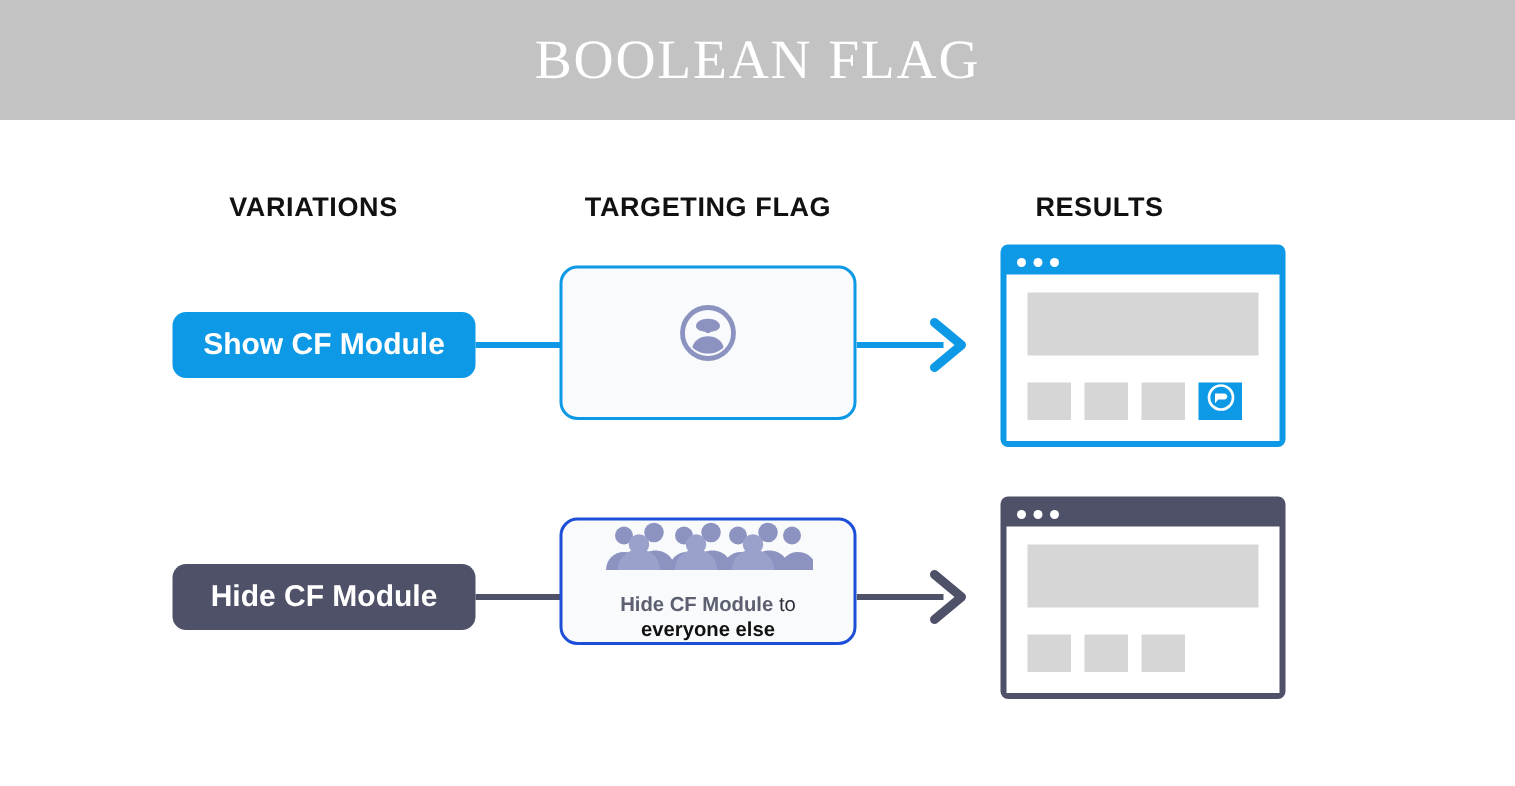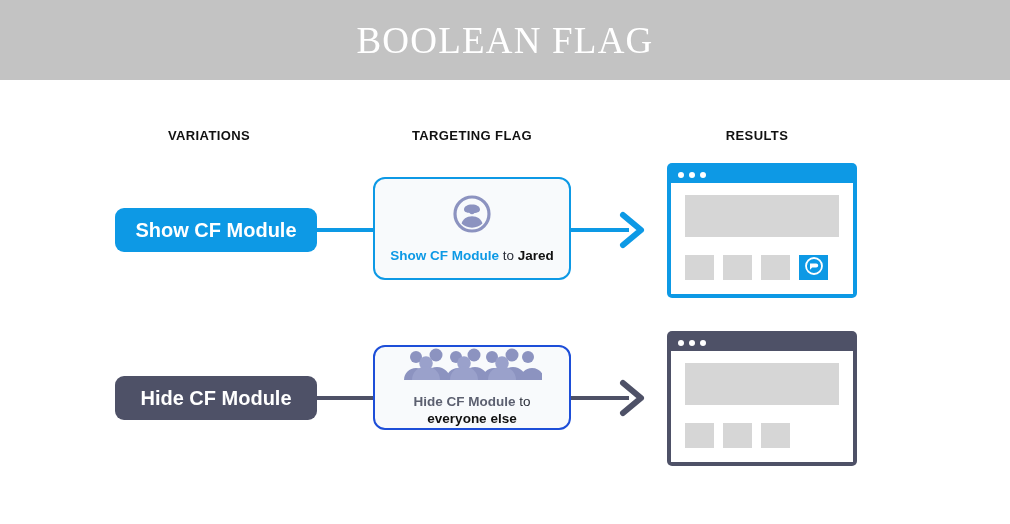--- a/index.html
+++ b/index.html
@@ -26,29 +26,29 @@
     letter-spacing: 1.2px;
     font-family: Liberation Serif, serif;
     white-space: nowrap;
   }
 
   
   .col-headers { position: absolute; left: 0; top: 128px; width: 1010px; height: 20px; }
   .col-head {
     position: absolute;
     color: #111111;
-    font-size: 13px;
+    font-size: 18px;
     font-weight: bold;
     letter-spacing: 0.4px;
     white-space: nowrap;
     transform: translateX(-50%);
   }
   .col-head.v { left: 209px; }
   .col-head.t { left: 472px; }
-  .col-head.r { left: 757px; }
+  .col-head.r { left: 733px; }
 
   
   .row { position: absolute; left: 0; width: 1010px; height: 150px; }
   .row.row1 { top: 155px; }
   .row.row2 { top: 323px; }
 
   
   .pill {
     position: absolute;
     left: 115px;
@@ -160,25 +160,20 @@
 
     <div class="card blue">
       <span class="card-icon">
         <svg width="40" height="40" viewBox="0 0 40 40">
           <circle cx="20" cy="20" r="17" fill="none" stroke="#8c93c0" stroke-width="3.2"></circle>
           <path d="M20 10.5 c-4.6 0-8 2.1-8 4.9 0 1.3 0.9 2.3 2.4 2.9 1.4 0.6 3.4 0.9 5.6 0.9 s4.2-0.3 5.6-0.9 c1.5-0.6 2.4-1.6 2.4-2.9 0-2.8-3.4-4.9-8-4.9z" fill="#8c93c0"></path>
           <ellipse cx="20" cy="16.2" rx="3" ry="4" fill="#8c93c0"></ellipse>
           <path d="M20 22.2 c-5.4 0-9.6 3.2-10.4 7.4 2.6 2.5 6.3 4.1 10.4 4.1 s7.8-1.6 10.4-4.1 c-0.8-4.2-5-7.4-10.4-7.4z" fill="#8c93c0"></path>
         </svg>
       </span>
-      <div class="card-text">
-        <span class="t-blue">Show CF Module</span>
-        <span class="t-plain">to</span>
-        <span class="t-dark-b">Jared</span>
-      </div>
     </div>
 
     <div class="arrow">
       <svg width="78" height="38" viewBox="0 0 78 38">
         <line x1="0" y1="19" x2="58" y2="19" stroke="#0d99e5" stroke-width="4"></line>
         <polyline points="52,4 70,19 52,34" fill="none" stroke="#0d99e5" stroke-width="6" stroke-linecap="round" stroke-linejoin="round"></polyline>
       </svg>
     </div>
 
     <div class="browser blue">

